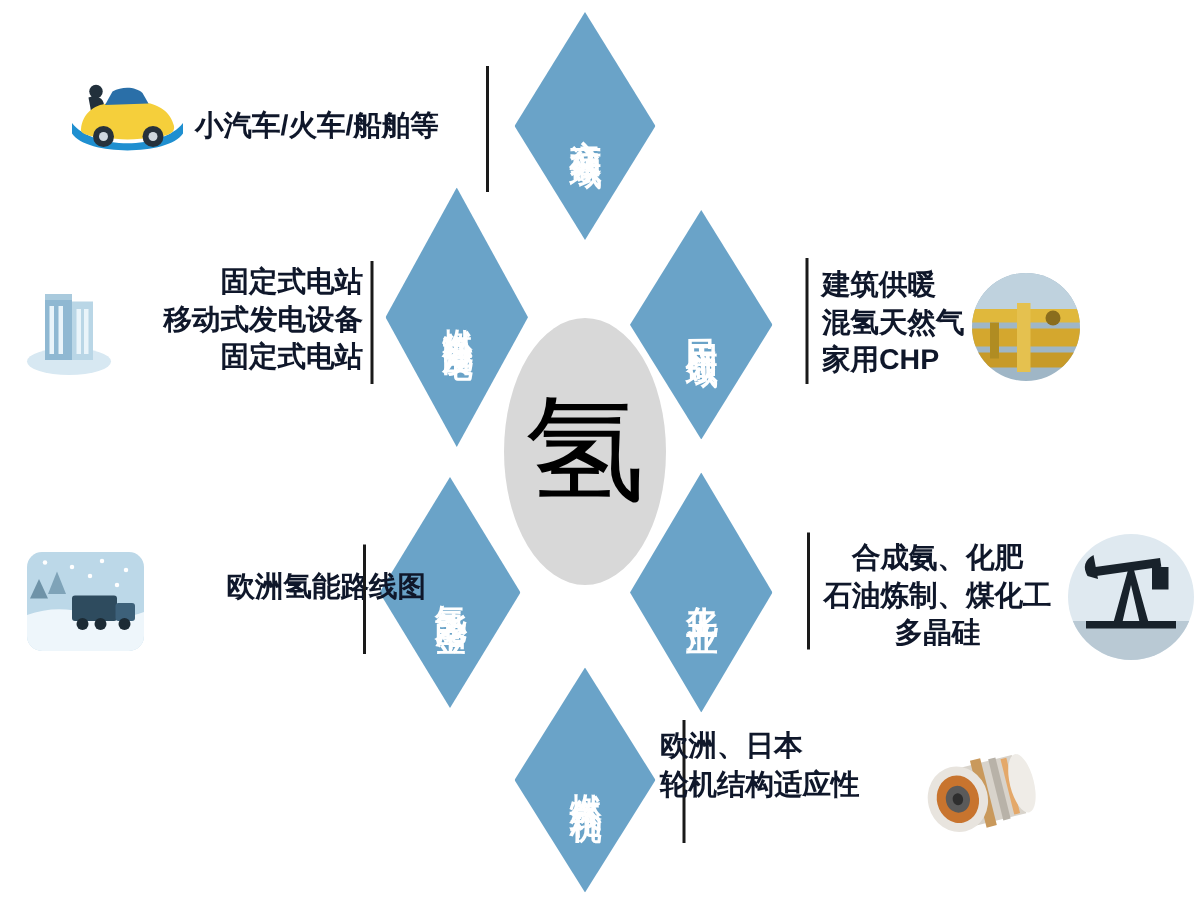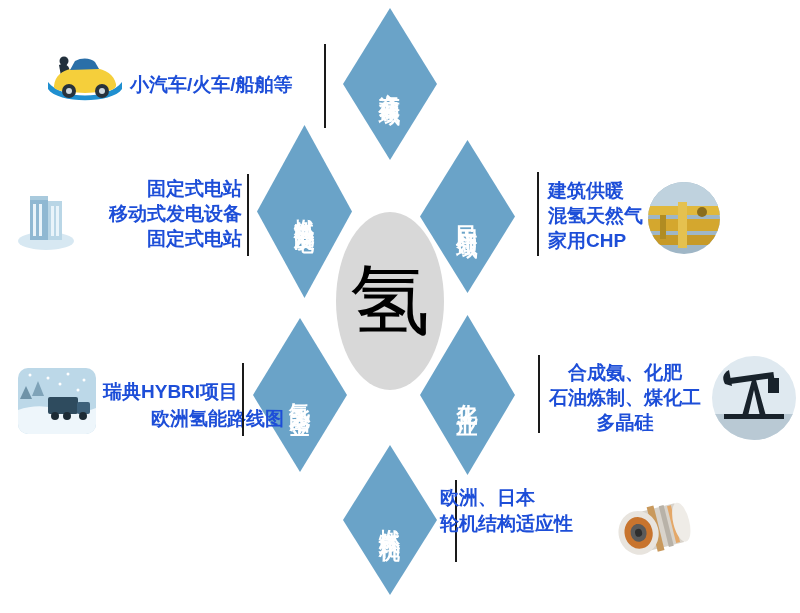--- a/index.html
+++ b/index.html
@@ -21,21 +21,21 @@
   .center-ellipse {
     position:absolute; left:336px; top:212px; width:108px; height:178px;
     border-radius:50%; background:#d8d8d8;
     display:flex; align-items:center; justify-content:center;
   }
   .center-char {
     font-family:"Liberation Serif","DejaVu Serif",serif;
     font-size:80px; color:#000; line-height:1;
   }
   .vline { position:absolute; width:2px; background:#1a1a1a; }
-  .ann { position:absolute; font-size:19px; font-weight:600; color:#1d4ed8; line-height:25px; white-space:nowrap; }
+  .ann { position:absolute; font-size:19px; font-weight:600; color:#0f172a; line-height:25px; white-space:nowrap; }
   .ann.centered { text-align:right; }
   .imgwrap { position:absolute; line-height:0; }
   .rounded { border-radius:10px; overflow:hidden; }
 </style>
 </head>
 <body>
 
 <div class="stage">
 
   <div class="center-ellipse">
@@ -120,21 +120,20 @@
         <circle cx="12" cy="7" r="1.5"></circle>
           <circle cx="30" cy="10" r="1.5"></circle>
         <circle cx="50" cy="6" r="1.5"></circle>
           <circle cx="66" cy="12" r="1.5"></circle>
         <circle cx="42" cy="16" r="1.5"></circle>
           <circle cx="60" cy="22" r="1.5"></circle>
       </g>
     </svg>
   </div>
   <div class="ann" style="left:103px; top:378px;">
-    <div style="line-height:27px;">瑞典HYBRI项目</div>
     <div style="line-height:27px;padding-left:48px;">欧洲氢能路线图</div>
   </div>
   <div class="vline" style="left:242px; top:363px; height:73px;"></div>
 
   <div class="vline" style="left:537px; top:172px; height:84px;"></div>
   <div class="ann" style="left:548px; top:178px;">
     <div>建筑供暖</div>
     <div>混氢天然气</div>
     <div>家用CHP</div>
   </div>

